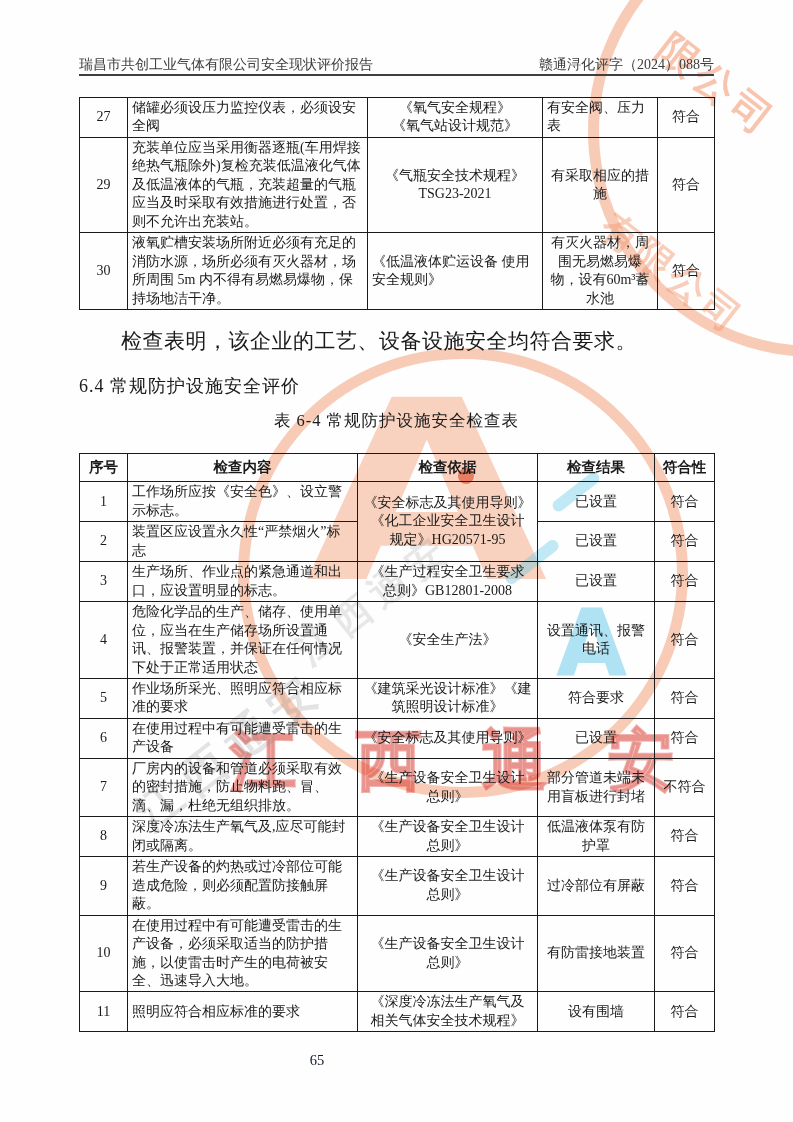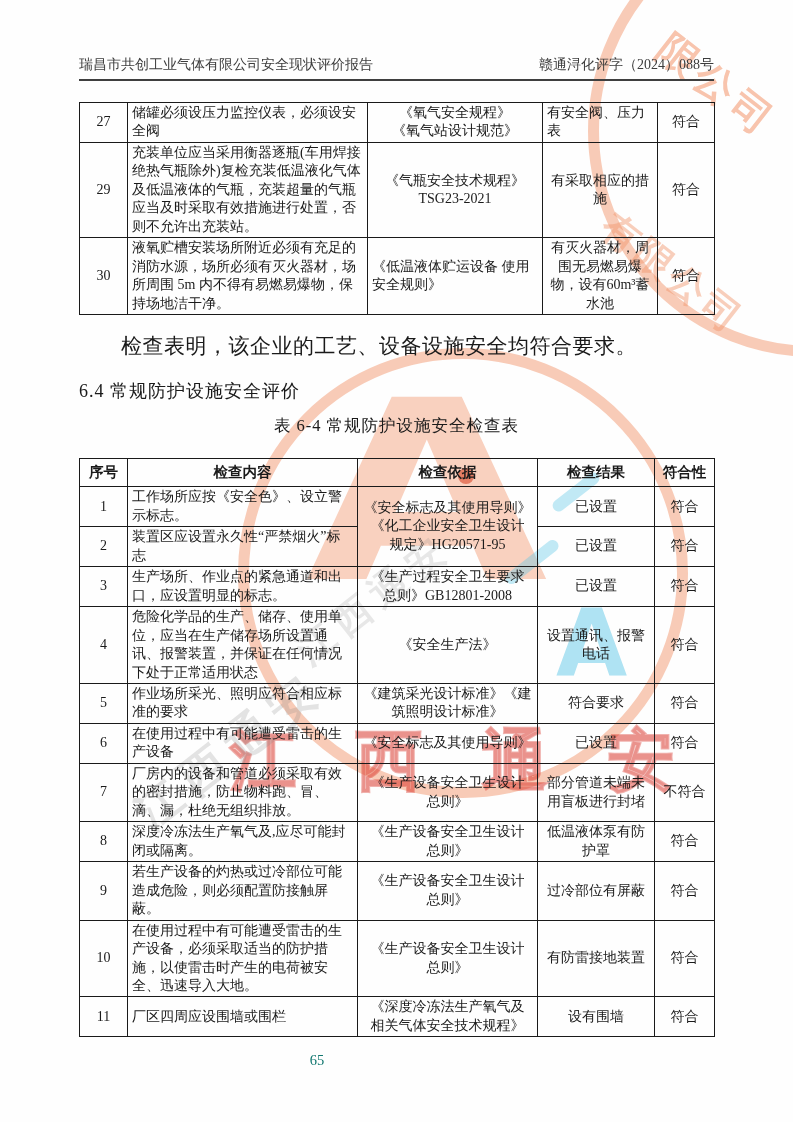--- a/index.html
+++ b/index.html
@@ -22,35 +22,35 @@
   #wmba{left:556px;top:598px;font-size:92px;color:rgba(95,200,232,.5)}
   .wm-bluebar{background:rgba(95,200,232,.38);height:12px;border-radius:6px}
   #wmbb1{left:500px;top:556px;width:64px;transform:rotate(-38deg)}
   #wmbb2{left:548px;top:486px;width:56px;transform:rotate(-38deg)}
   .wm-gray{font-family:"DejaVu Sans",sans-serif;font-weight:bold;white-space:nowrap;color:rgba(130,130,130,.22)}
   #wmg1{left:118px;top:720px;font-size:46px;letter-spacing:10px;transform:rotate(-38deg)}
   #wmg2{left:282px;top:574px;font-size:38px;letter-spacing:8px;transform:rotate(-38deg);color:rgba(130,130,130,.18)}
   
   .content{position:absolute;left:79px;top:56px;width:635px;z-index:2}
   .pagehead{display:flex;justify-content:space-between;align-items:flex-end;
-            font-size:14px;color:#3c3c3c;padding-bottom:5px;border-bottom:2.5px solid #3f3f3f}
+            font-size:14px;color:#3c3c3c;border-bottom:2.5px solid #3f3f3f}
   table{border-collapse:collapse;table-layout:fixed;width:635px;margin-top:21px}
   td,th{border:1.7px solid #1a1a1a;padding:1px 4px;font-size:14px;line-height:1.32;
         text-align:center;vertical-align:middle;white-space:pre-line;word-break:break-all}
   th{font-size:14.5px;padding:4px 2px}
   .c-content{text-align:left}
   .t1 .col-no{width:48px}.t1 .col-content{width:240px}.t1 .col-basis{width:175px}
   .t1 .col-result{width:115px}.t1 .col-conf{width:57px}
   .t2 .col-no{width:48px}.t2 .col-content{width:230px}.t2 .col-basis{width:180px}
   .t2 .col-result{width:117px}.t2 .col-conf{width:60px}
   .para{margin:17px 0 0;text-indent:2em;font-size:21px;letter-spacing:.5px}
   .h64{margin:19px 0 0;font-size:18px;font-weight:normal;letter-spacing:1px}
   .ttitle{margin:12px 0 0;text-align:center;font-size:16.5px;font-weight:normal;letter-spacing:1px}
   .footer{position:absolute;top:1052px;left:0;width:634px;text-align:center;
-          font-size:14.5px;z-index:2;color:#0f766e}
+          font-size:14.5px;z-index:2;color:#0f172a}
 </style>
 </head>
 <body>
 
 <div class="page">
 
   <div class="wm wm-circle" id="wmc1"></div>
   <div class="wm wm-circle" id="wmc2"></div>
   <div class="wm wm-a" id="wma1">A</div>
   <div class="wm" id="wmdot"></div>
@@ -197,21 +197,21 @@
       <tr>
         <td>10</td>
         <td class="c-content">在使用过程中有可能遭受雷击的生产设备，必须采取适当的防护措施，以使雷击时产生的电荷被安全、迅速导入大地。</td>
         <td>《生产设备安全卫生设计
 总则》</td>
         <td>有防雷接地装置</td>
         <td>符合</td>
       </tr>
       <tr>
         <td>11</td>
-        <td class="c-content">厂区四周应设围墙或围栏</td>
+        <td class="c-content">照明应符合相应标准的要求</td>
         <td>《深度冷冻法生产氧气及
 相关气体安全技术规程》</td>
         <td>设有围墙</td>
         <td>符合</td>
       </tr>
     </tbody>
       </table>
   </div>
 
   <div class="footer">65</div>

